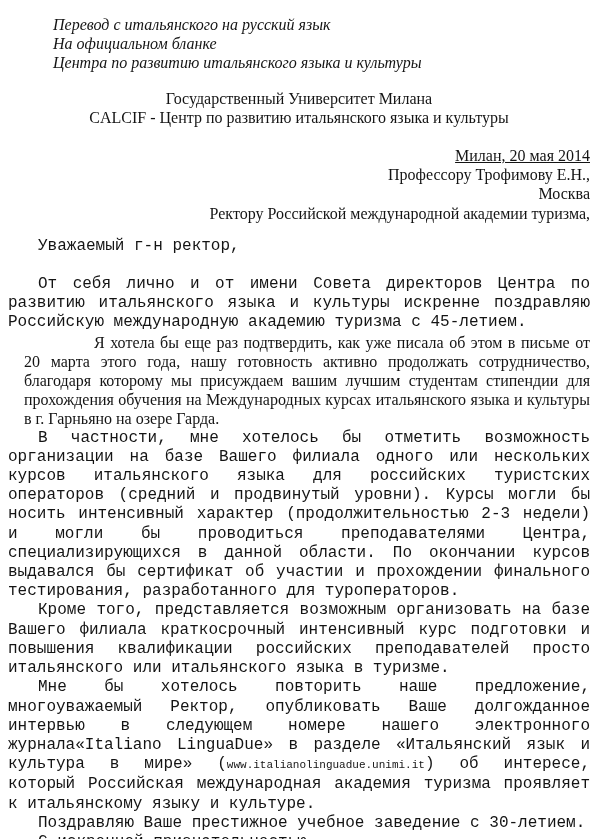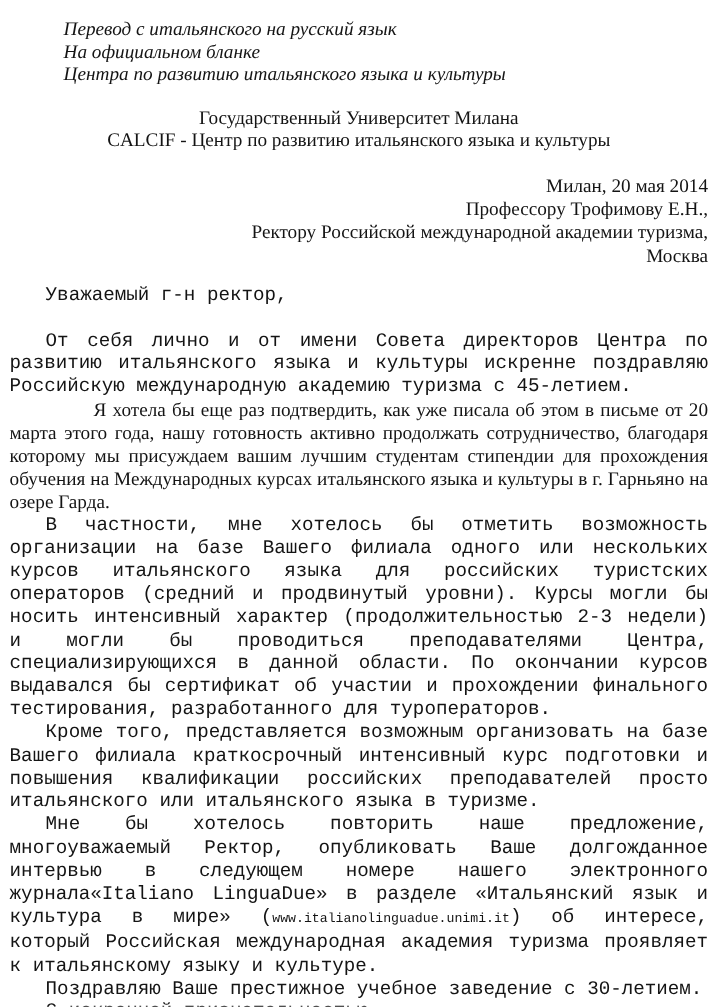--- a/index.html
+++ b/index.html
@@ -22,45 +22,45 @@
     height: 839px;
     padding: 15px 10px 0 8px;
     background: #ffffff;
   }
   p { margin: 0; }
   .italic { font-style: italic; margin-left: 45px; }
   .center { text-align: center; }
   .right  { text-align: right; }
   .justify { text-align: justify; }
   .indent  { text-indent: 30px; font-family: Liberation Mono, monospace; }
-  .indent2 { text-indent: 70px; }
+  .indent2 { text-indent: 70px; margin-left: 16px; }
   .gap-note   { }
   .gap-head   { margin-top: 16px; }
-  .gap-date   { margin-top: 19px; }
+  .gap-date   { margin-top: 19px; text-decoration: underline; }
   .gap-salut  { margin-top: 14px; }
   .gap-body   { margin-top: 19px; }
   .url { font-size: 11px; }
 </style>
 </head>
 <body>
 
 <div class="page">
 
   <p class="italic">Перевод с итальянского на русский язык</p>
 
   <p class="italic gap-note">На официальном бланке</p>
   <p class="italic">Центра по развитию итальянского языка и культуры</p>
 
   <p class="center gap-head">Государственный Университет Милана</p>
   <p class="center">CALCIF - Центр по развитию итальянского языка и культуры</p>
 
   <p class="right gap-date">Милан, 20 мая 2014</p>
   <p class="right">Профессору Трофимову Е.Н.,</p>
+  <p class="right">Москва</p>
   <p class="right">Ректору Российской международной академии туризма,</p>
-  <p class="right">Москва</p>
 
   <p class="indent gap-salut">Уважаемый г-н ректор,</p>
 
   <p class="justify indent gap-body">От себя лично и от имени Совета директоров Центра по развитию итальянского языка и культуры искренне поздравляю Российскую международную академию туризма с 45-летием.</p>
 
   <p class="justify indent2">Я хотела бы еще раз подтвердить, как уже писала об этом в письме от 20 марта этого года, нашу готовность активно продолжать сотрудничество, благодаря которому мы присуждаем вашим лучшим студентам стипендии для прохождения обучения на Международных курсах итальянского языка и культуры в г. Гарньяно на озере Гарда.</p>
 
   <p class="justify indent">В частности, мне хотелось бы отметить возможность организации на базе Вашего филиала одного или нескольких курсов итальянского языка для российских туристских операторов (средний и продвинутый уровни). Курсы могли бы носить интенсивный характер (продолжительностью 2-3 недели) и могли бы проводиться преподавателями Центра, специализирующихся в данной области. По окончании курсов выдавался бы сертификат об участии и прохождении финального тестирования, разработанного для туроператоров.</p>
 
   <p class="justify indent">Кроме того, представляется возможным организовать на базе Вашего филиала краткосрочный интенсивный курс подготовки и повышения квалификации российских преподавателей просто итальянского или итальянского языка в туризме.</p>

